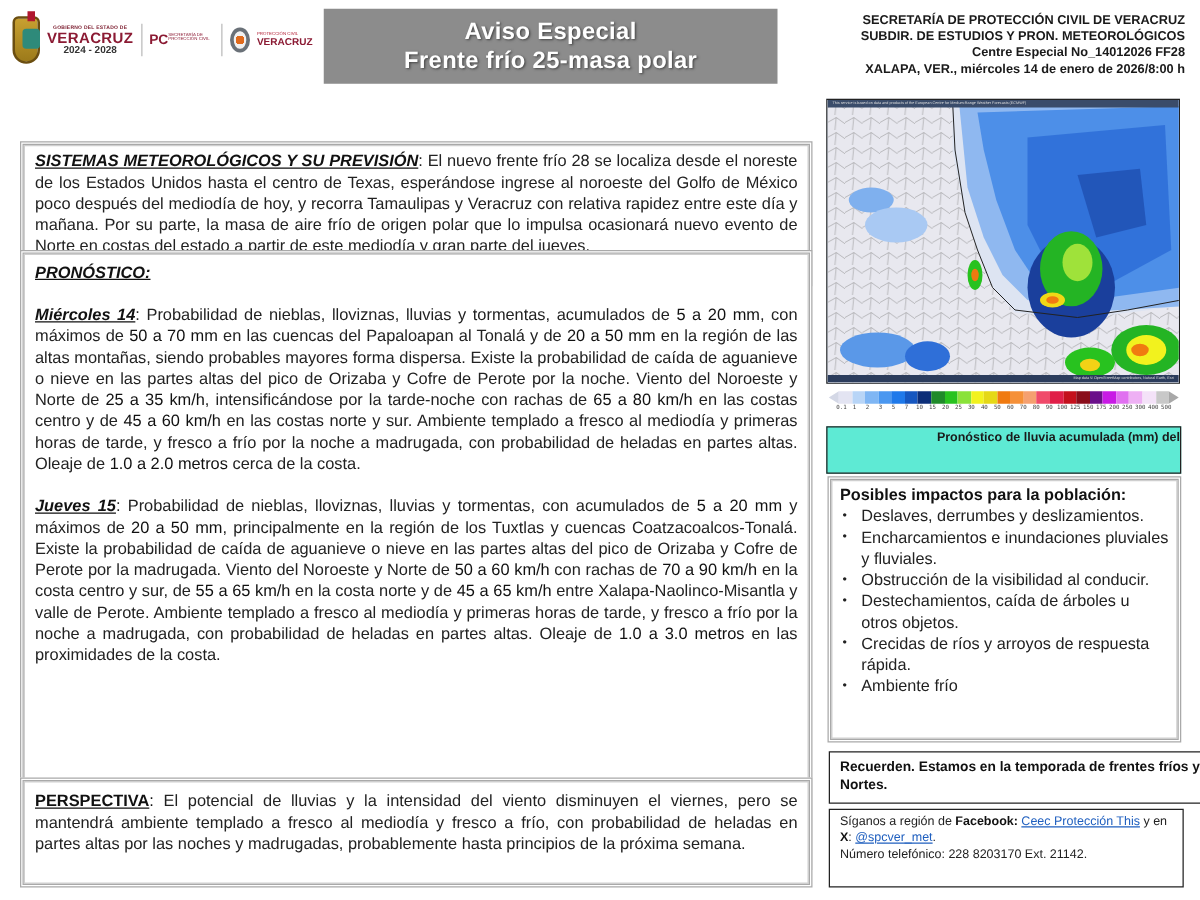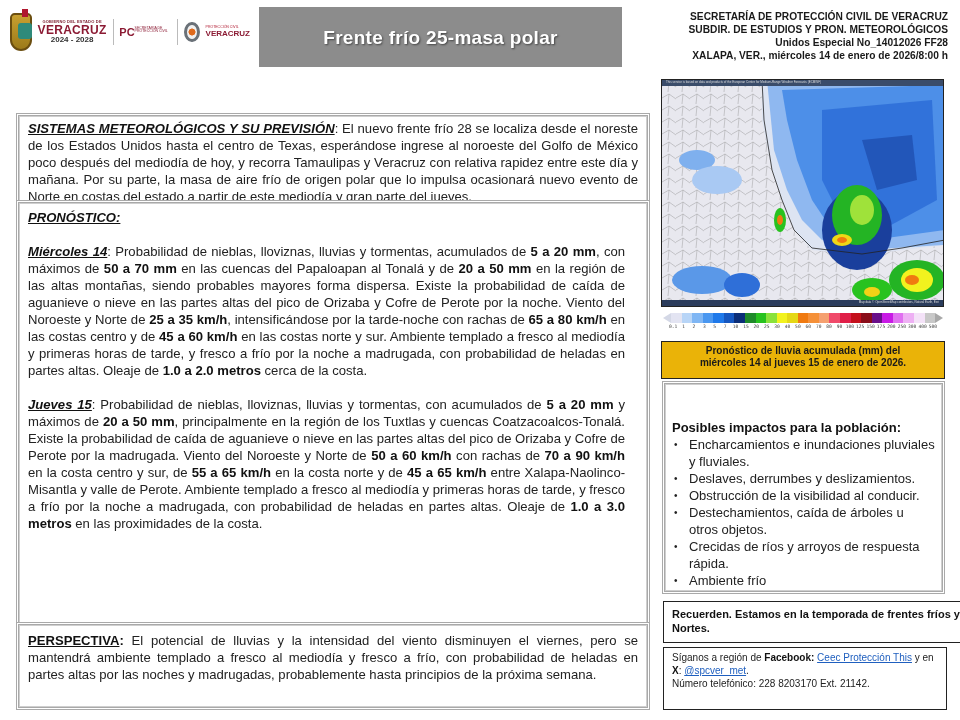--- a/index.html
+++ b/index.html
@@ -26,47 +26,47 @@
 
   .title-box { position: absolute; left: 259px; top: 7px; width: 363px; height: 60px; background: #8c8c8c; display: flex; flex-direction: column; align-items: center; justify-content: center; }
   .title-box span { color: #ffffff; font-weight: bold; font-size: 19px; line-height: 23px; text-shadow: 1px 1px 2px #444; letter-spacing: 0.3px; }
 
   .agency { position: absolute; right: 12px; top: 10px; width: 320px; text-align: right; font-weight: bold; font-size: 10.2px; line-height: 13px; color: #1a1a1a; }
   .agency div { white-space: nowrap; }
 
   
   .panel { position: absolute; background: #ffffff; border: 3px double #a9a9a9; box-shadow: 0 0 0 1px #cfcfcf inset; }
   .panel .inner { font-size: 13.1px; line-height: 17px; text-align: justify; color: #222; }
-  .panel b { font-weight: bold; color: #111; }
+  .panel b { font-weight: normal; color: #111; }
   .hd { font-weight: bold; font-style: italic; text-decoration: underline; color: #111; }
   .hd2 { font-weight: bold; text-decoration: underline; color: #111; }
 
   #p-sistemas { left: 16px; top: 77px; width: 634px; height: 116px; padding: 4px 9px 0 9px; margin-top: 36px; }
-  #p-pronostico { left: 16px; top: 200px; width: 634px; height: 496px; padding: 6px 22px 0 9px; }
+  #p-pronostico { left: 16px; top: 200px; width: 634px; height: 496px; padding: 6px 9px 0 9px; }
   #p-perspectiva { left: 16px; top: 622px; width: 634px; height: 88px; padding: 7px 9px 0 9px; }
   .gap { height: 17px; }
 
   
   .map { position: absolute; left: 661px; top: 79px; width: 283px; height: 228px; border: 1px solid #222; overflow: hidden; background: #dfe6f3; }
   .map .topbar { position: absolute; left: 0; top: 0; right: 0; height: 6px; background: #3a4c6a; font-size: 3px; color: #ddd; white-space: nowrap; overflow: hidden; padding-left: 4px; }
   .map .bottombar { position: absolute; left: 0; bottom: 0; right: 0; height: 6px; background: #2b3c5c; font-size: 3px; color: #ddd; text-align: right; padding-right: 4px; white-space: nowrap; overflow: hidden; }
   .map svg { position: absolute; left: 0; top: 0; }
 
   .scale { position: absolute; left: 663px; top: 313px; width: 280px; height: 10px; display: flex; align-items: stretch; }
   .scale .tipl { width: 0; height: 0; border-top: 5px solid transparent; border-bottom: 5px solid transparent; border-right: 8px solid #d4d8e6; }
   .scale .tipr { width: 0; height: 0; border-top: 5px solid transparent; border-bottom: 5px solid transparent; border-left: 8px solid #a8a8a8; }
   .scale .bar { flex: 1; display: flex; }
   .scale .bar span { flex: 1; }
   .scale-labels { position: absolute; left: 668px; top: 324px; width: 270px; display: flex; }
   .scale-labels span { flex: 1; text-align: center; font-size: 4.6px; color: #444; font-family: "DejaVu Sans Mono", monospace; }
 
-  .map-caption { position: absolute; left: 661px; top: 341px; width: 284px; height: 38px; background: #eab308; border: 1px solid #222; text-align: center; font-weight: bold; font-size: 10px; line-height: 12px; padding-top: 3px; color: #1a1a1a; }
+  .map-caption { position: absolute; left: 661px; top: 341px; width: 284px; height: 38px; background: #5eead4; border: 1px solid #222; text-align: right; font-weight: bold; font-size: 10px; line-height: 12px; padding-top: 3px; color: #1a1a1a; }
 
   #p-impactos { left: 662px; top: 381px; width: 283px; height: 213px; padding: 3px 7px 0 7px; }
-  #p-impactos .ttl { font-weight: bold; font-size: 13px; line-height: 17px; color: #111; text-align: left; margin-top: 32px; }
+  #p-impactos .ttl { font-weight: bold; font-size: 13px; line-height: 17px; color: #111; text-align: left; }
   #p-impactos ul { list-style: none; }
   #p-impactos li { position: relative; padding-left: 17px; font-size: 13px; line-height: 17px; color: #222; text-align: left; }
   #p-impactos li::before { content: "•"; position: absolute; left: 2px; top: 0; font-size: 10px; }
 
   .recuerden { position: absolute; left: 663px; top: 601px; width: 320px; height: 42px; border: 1.5px solid #222; padding: 5px 8px 0 8px; font-weight: bold; font-size: 11px; line-height: 14px; color: #111; }
 
   .contact { position: absolute; left: 663px; top: 647px; width: 284px; height: 63px; border: 1.5px solid #222; padding: 3px 8px 0 8px; font-size: 10px; line-height: 13px; color: #222; }
   .contact a { color: #1f5fbf; text-decoration: underline; }
   .contact b { color: #111; }
 </style>
@@ -87,27 +87,28 @@
   </div>
   <div class="vsep"></div>
   <div class="emblem"></div>
   <div class="pcv">
     <span class="s">PROTECCIÓN CIVIL</span>
     <span class="v">VERACRUZ</span>
   </div>
 </div>
 
 <div class="title-box">
+  <span>Aviso Especial</span>
   <span>Frente frío 25-masa polar</span>
 </div>
 
 <div class="agency">
   <div>SECRETARÍA DE PROTECCIÓN CIVIL DE VERACRUZ</div>
   <div>SUBDIR. DE ESTUDIOS Y PRON. METEOROLÓGICOS</div>
-  <div>Unidos Especial No_14012026 FF28</div>
+  <div>Centre Especial No_14012026 FF28</div>
   <div>XALAPA, VER.,  miércoles 14 de enero de 2026/8:00 h</div>
 </div>
 
 <div class="panel" id="p-sistemas">
   <div class="inner">
     <span class="hd">SISTEMAS METEOROLÓGICOS Y SU PREVISIÓN</span><span>: El nuevo frente frío 28 se localiza desde el noreste de los Estados Unidos hasta el centro de Texas, esperándose ingrese al noroeste del Golfo de México poco después del mediodía de hoy, y recorra Tamaulipas y Veracruz con relativa rapidez entre este día y mañana. Por su parte, la masa de aire frío de origen polar que lo impulsa ocasionará nuevo evento de Norte en costas del estado a partir de este mediodía y gran parte del jueves.</span>
   </div>
 </div>
 
 <div class="panel" id="p-pronostico">
@@ -222,28 +223,27 @@
     <span>175</span>
     <span>200</span>
     <span>250</span>
     <span>300</span>
     <span>400</span>
     <span>500</span>
   </div>
 
 <div class="map-caption">
   <div>Pronóstico de lluvia acumulada (mm) del</div>
-  <div>miércoles 14 al jueves 15 de enero de 2026.</div>
 </div>
 
 <div class="panel" id="p-impactos">
   <div class="ttl">Posibles impactos para la población:</div>
   <ul>
+    <li>Deslaves, derrumbes y deslizamientos.</li>
     <li>Encharcamientos e inundaciones pluviales y fluviales.</li>
-    <li>Deslaves, derrumbes y deslizamientos.</li>
     <li>Obstrucción de la visibilidad al conducir.</li>
     <li>Destechamientos, caída de árboles u otros objetos.</li>
     <li>Crecidas de ríos y arroyos de respuesta rápida.</li>
     <li>Ambiente frío</li>
   </ul>
 </div>
 
 <div class="recuerden">Recuerden. Estamos en la temporada de frentes fríos y Nortes.</div>
 
 <div class="contact">

